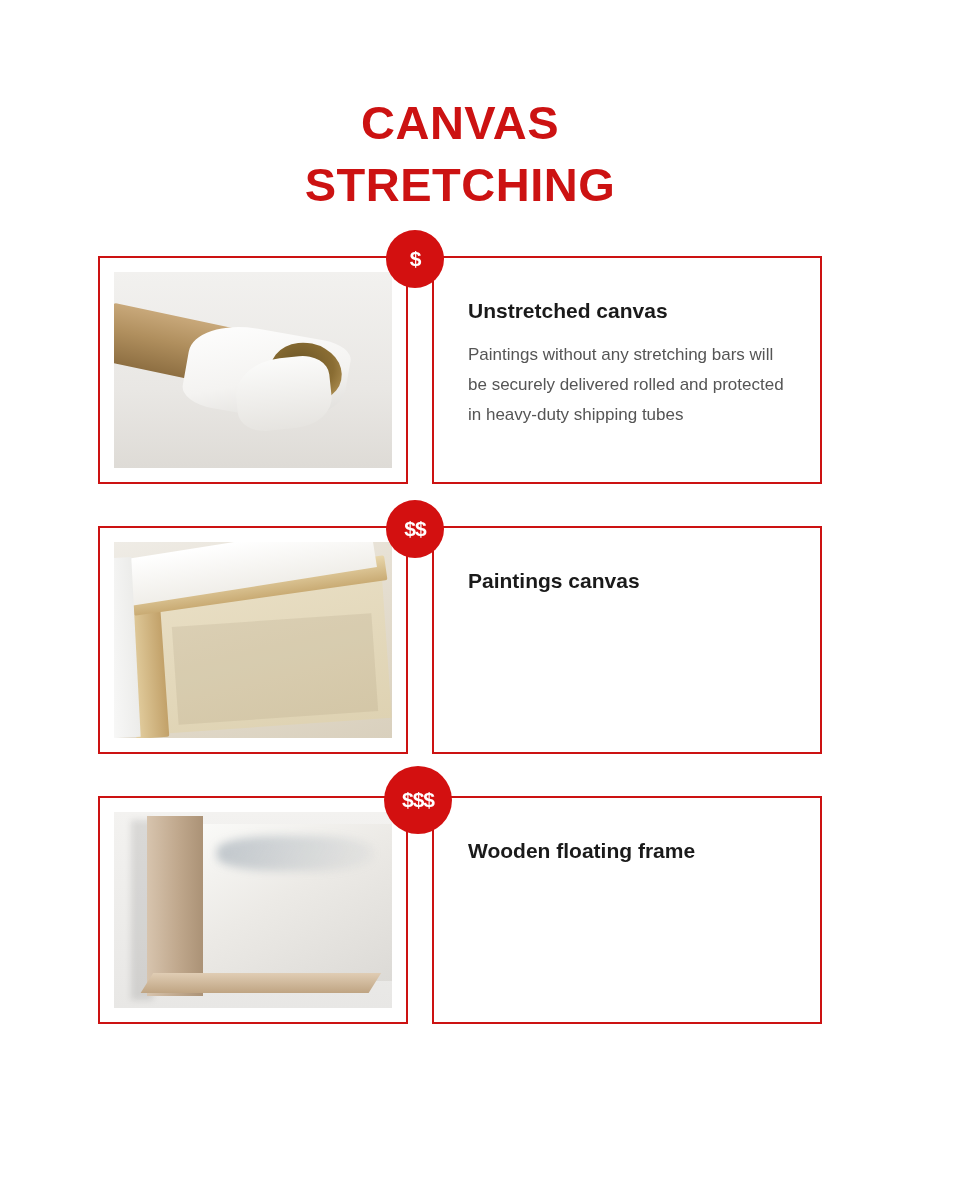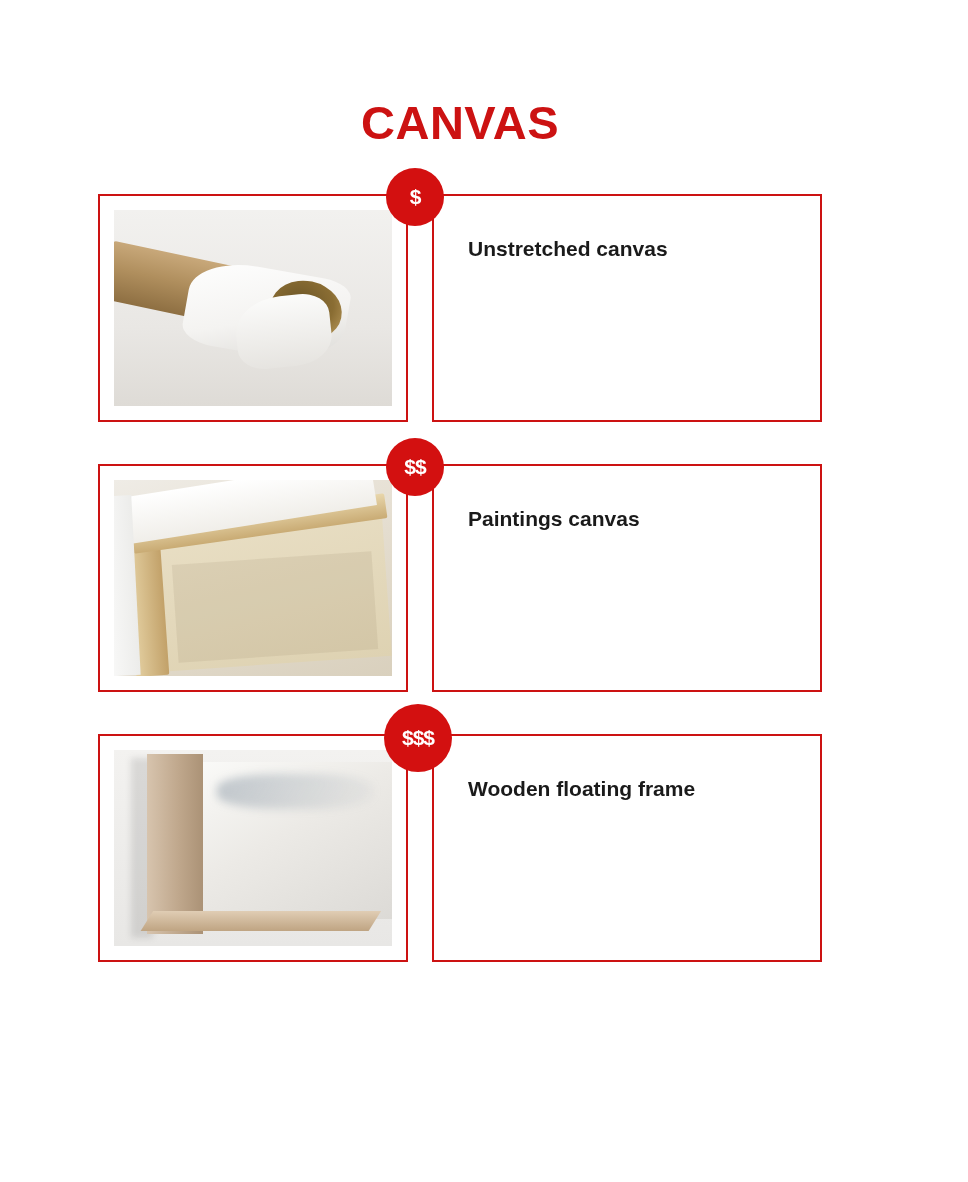--- a/index.html
+++ b/index.html
@@ -271,36 +271,38 @@
     filter: blur(3px);
   }
 </style>
 </head>
 <body>
 
 <div class="page">
 
   <div class="title-block">
     <div class="title-line">CANVAS</div>
+    <div class="title-line">STRETCHING</div>
   </div>
 
   <div class="rows">
 
     <div class="row">
       <div class="img-card">
         <div class="photo photo-tube">
           <div class="tube-body"></div>
           <div class="tube-paper"></div>
           <div class="tube-mouth"></div>
           <div class="tube-paper2"></div>
         </div>
         <div class="price-bubble">$</div>
       </div>
       <div class="text-card">
         <h3 class="card-title">Unstretched canvas</h3>
+        <p class="card-desc">Paintings without any stretching bars will be securely delivered rolled and protected in heavy-duty shipping tubes</p>
       </div>
     </div>
 
     <div class="row">
       <div class="img-card">
         <div class="photo photo-stretch">
           <div class="st-canvasback"></div>
           <div class="st-shadow"></div>
           <div class="st-bar-v"></div>
           <div class="st-bar-h"></div>

